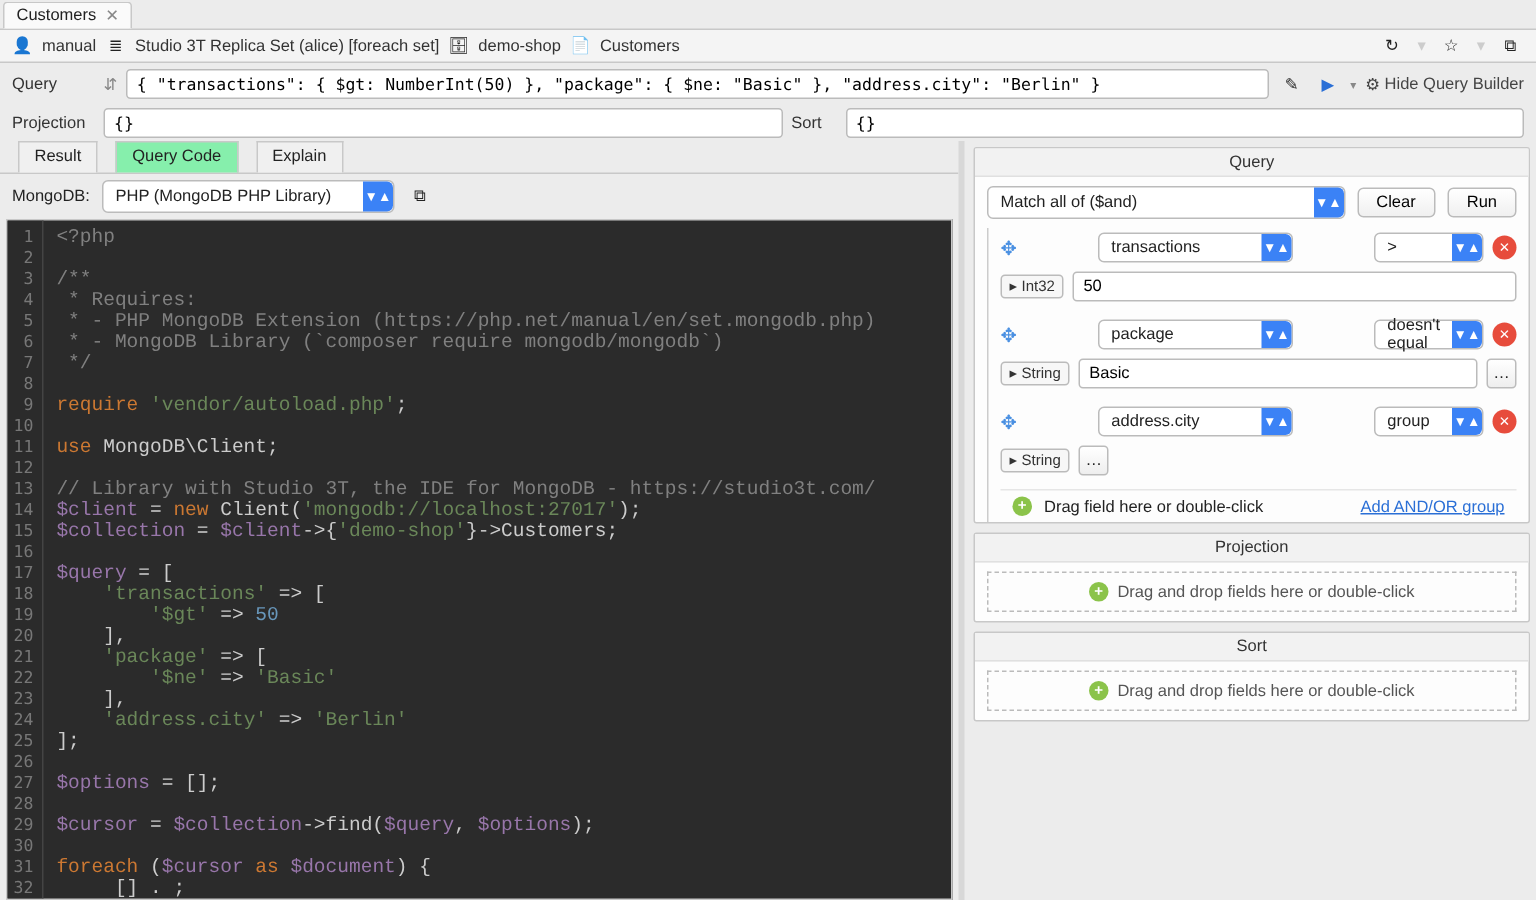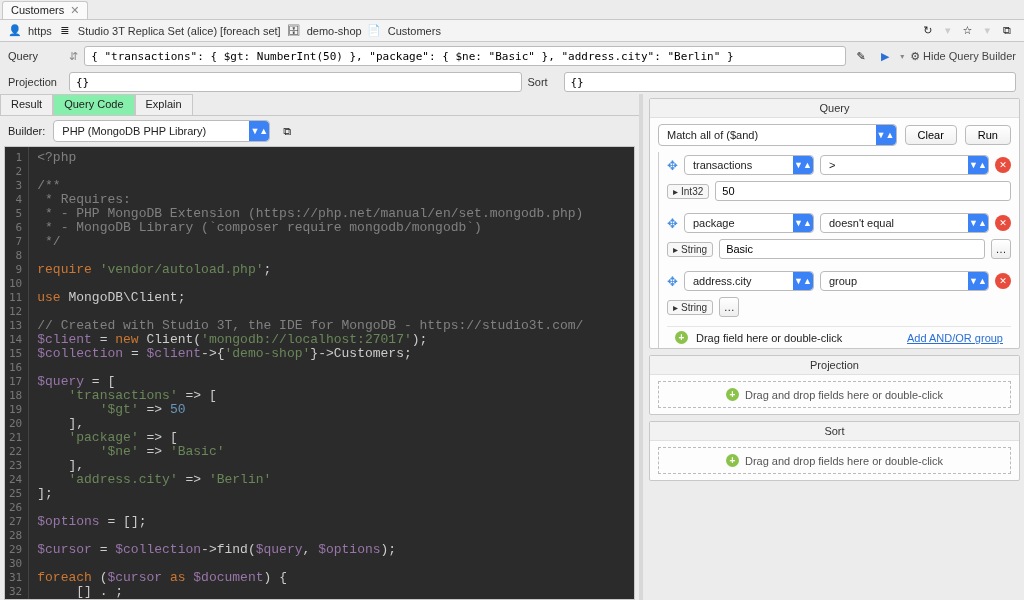--- a/index.html
+++ b/index.html
@@ -17,28 +17,28 @@
   .query-row .main-input { flex: 1; }
   .qrow2, .qrow3 { display: flex; align-items: center; gap: 6px; padding: 2px 8px; background: #ececec; }
   .qrow2 label, .qrow3 label { width: 55px; color: #333; }
   .half { flex: 1; border: 1px solid #bbb; border-radius: 3px; padding: 2px 6px; font-family: Menlo, monospace; font-size: 11px; height: 20px; background: #fff; }
   .toolbar-right { display: flex; align-items: center; gap: 8px; margin-left: auto; }
   .icon-btn { width: 18px; height: 18px; display: inline-flex; align-items: center; justify-content: center; cursor: pointer; }
   .hide-qb { color: #444; cursor: pointer; display: flex; align-items: center; gap: 3px; }
   .split { display: flex; flex: 1; min-height: 0; }
   .left { flex: 1; display: flex; flex-direction: column; background: #ececec; min-width: 0; }
   .result-tabs { display: flex; background: #ececec; height: 22px; border-bottom: 1px solid #c8c8c8; }
-  .rtab { border: 1px solid #c8c8c8; border-bottom: none; padding: 3px 10px; background: #f0f0f0; cursor: pointer; }
+  .rtab { border: 1px solid #c8c8c8; border-bottom: none; padding: 3px 10px; background: #f0f0f0; cursor: pointer; margin-left: 12px; }
   .rtab.active { background: #86efac; }
   .lang-row { display: flex; align-items: center; gap: 8px; padding: 4px 8px; background: #ececec; }
   .select { position: relative; display: inline-flex; align-items: center; background: #fff; border: 1px solid #bbb; border-radius: 4px; height: 22px; padding: 0 24px 0 8px; font-size: 11px; }
   .select .caret { position: absolute; right: 0; top: 0; bottom: 0; width: 20px; background: #3b82f6; border-radius: 0 4px 4px 0; display: flex; align-items: center; justify-content: center; color: #fff; font-size: 9px; }
   .select.small { height: 20px; }
-  .select.wide { width: 217px; }
-  .select.med { width: 130px; }
+  .select.wide { width: 195px; }
+  .select.med { width: 130px; margin-left: 48px; }
   .code { flex: 1; background: #2b2b2b; display: flex; overflow: hidden; border: 1px solid #c8c8c8; margin: 0 4px; }
   .gutter { background: #2b2b2b; color: #777; font-family: Menlo, monospace; font-size: 11px; text-align: right; padding: 4px 6px 4px 4px; line-height: 14px; white-space: pre; border-right: 1px solid #444; }
   .code-body { font-family: Liberation Mono, monospace; font-size: 13px; line-height: 14px; color: #ccc; padding: 4px 8px; white-space: pre; overflow: auto; flex:1; }
   .kw { color: #cc7832; }
   .str { color: #6a8759; }
   .cm { color: #808080; }
   .num { color: #6897bb; }
   .var { color: #9876aa; }
   .right { width: 385px; background: #ececec; border-left: 4px solid #d8d8d8; padding: 4px 4px 4px 6px; overflow-y: auto; }
   .panel { border: 1px solid #c8c8c8; background: #fdfdfd; border-radius: 2px; margin-bottom: 6px; }
@@ -63,21 +63,21 @@
 
   <div class="tabbar">
     <div class="win-tab">
       <span>Customers</span>
       <span class="x">✕</span>
     </div>
   </div>
 
   <div class="breadcrumb">
     <span class="ico">👤</span>
-    <span class="bc-item">https</span>
+    <span class="bc-item">manual</span>
     <span class="ico">≣</span>
     <span class="bc-item">Studio 3T Replica Set (alice) [foreach set]</span>
     <span class="ico">🗄</span>
     <span class="bc-item">demo-shop</span>
     <span class="ico">📄</span>
     <span class="bc-item">Customers</span>
     <div class="toolbar-right">
       <span class="icon-btn">↻</span>
       <span style="color:#ccc">▾</span>
       <span class="icon-btn">☆</span>
@@ -109,21 +109,21 @@
 
   <div class="split">
     <div class="left">
       <div class="result-tabs">
         <div class="rtab">Result</div>
         <div class="rtab active">Query Code</div>
         <div class="rtab">Explain</div>
       </div>
 
       <div class="lang-row">
-        <span>Builder:</span>
+        <span>MongoDB:</span>
         <div class="select wide">
           <span>PHP (MongoDB PHP Library)</span>
           <span class="caret">▼▲</span>
         </div>
         <span class="icon-btn">⧉</span>
       </div>
 
       <div class="code">
         <div class="gutter"> 1
  2
@@ -164,21 +164,21 @@
 <span class="cm">/**
  * Requires:
  * - PHP MongoDB Extension (https://php.net/manual/en/set.mongodb.php)
  * - MongoDB Library (`composer require mongodb/mongodb`)
  */</span>
 
 <span class="kw">require</span> <span class="str">'vendor/autoload.php'</span>;
 
 <span class="kw">use</span> MongoDB\Client;
 
-<span class="cm">// Created with Studio 3T, the IDE for MongoDB - https://studio3t.com/</span>
+<span class="cm">// Library with Studio 3T, the IDE for MongoDB - https://studio3t.com/</span>
 <span class="var">$client</span> = <span class="kw">new</span> Client(<span class="str">'mongodb://localhost:27017'</span>);
 <span class="var">$collection</span> = <span class="var">$client</span>-&gt;{<span class="str">'demo-shop'</span>}-&gt;Customers;
 
 <span class="var">$query</span> = [
     <span class="str">'transactions'</span> =&gt; [
         <span class="str">'$gt'</span> =&gt; <span class="num">50</span>
     ],
     <span class="str">'package'</span> =&gt; [
         <span class="str">'$ne'</span> =&gt; <span class="str">'Basic'</span>
     ],

